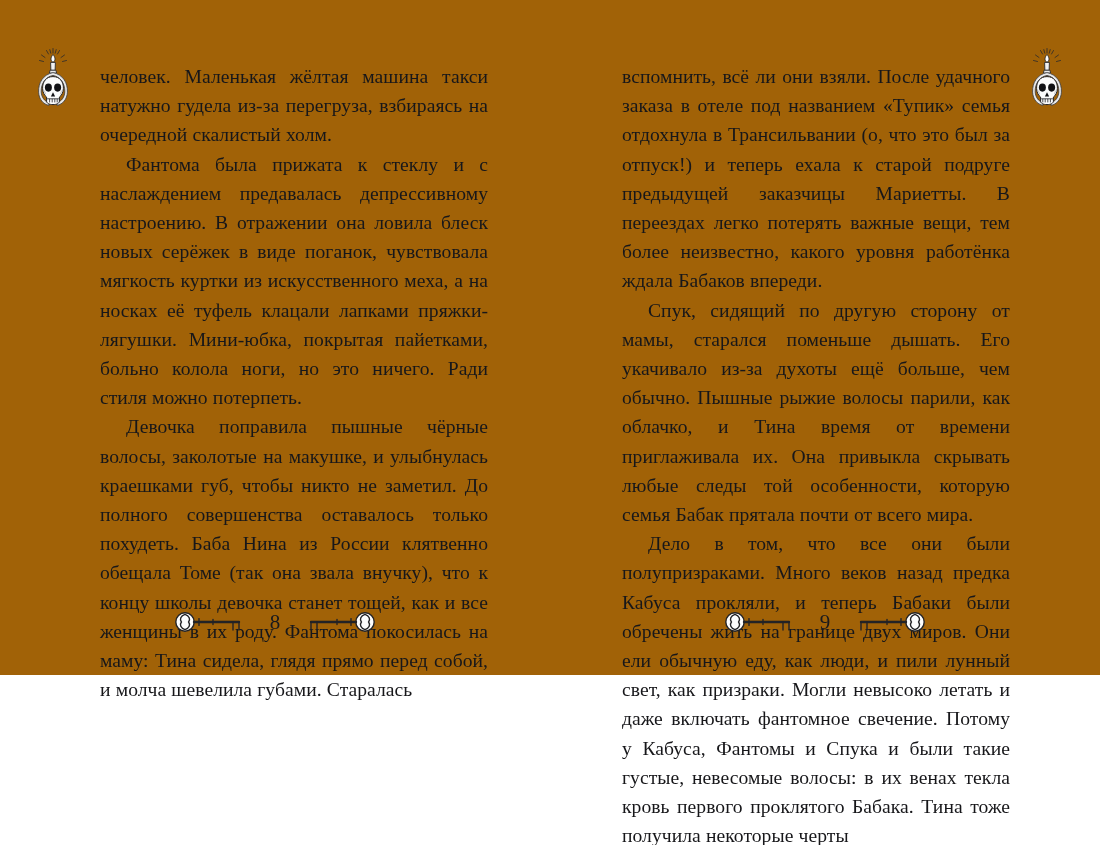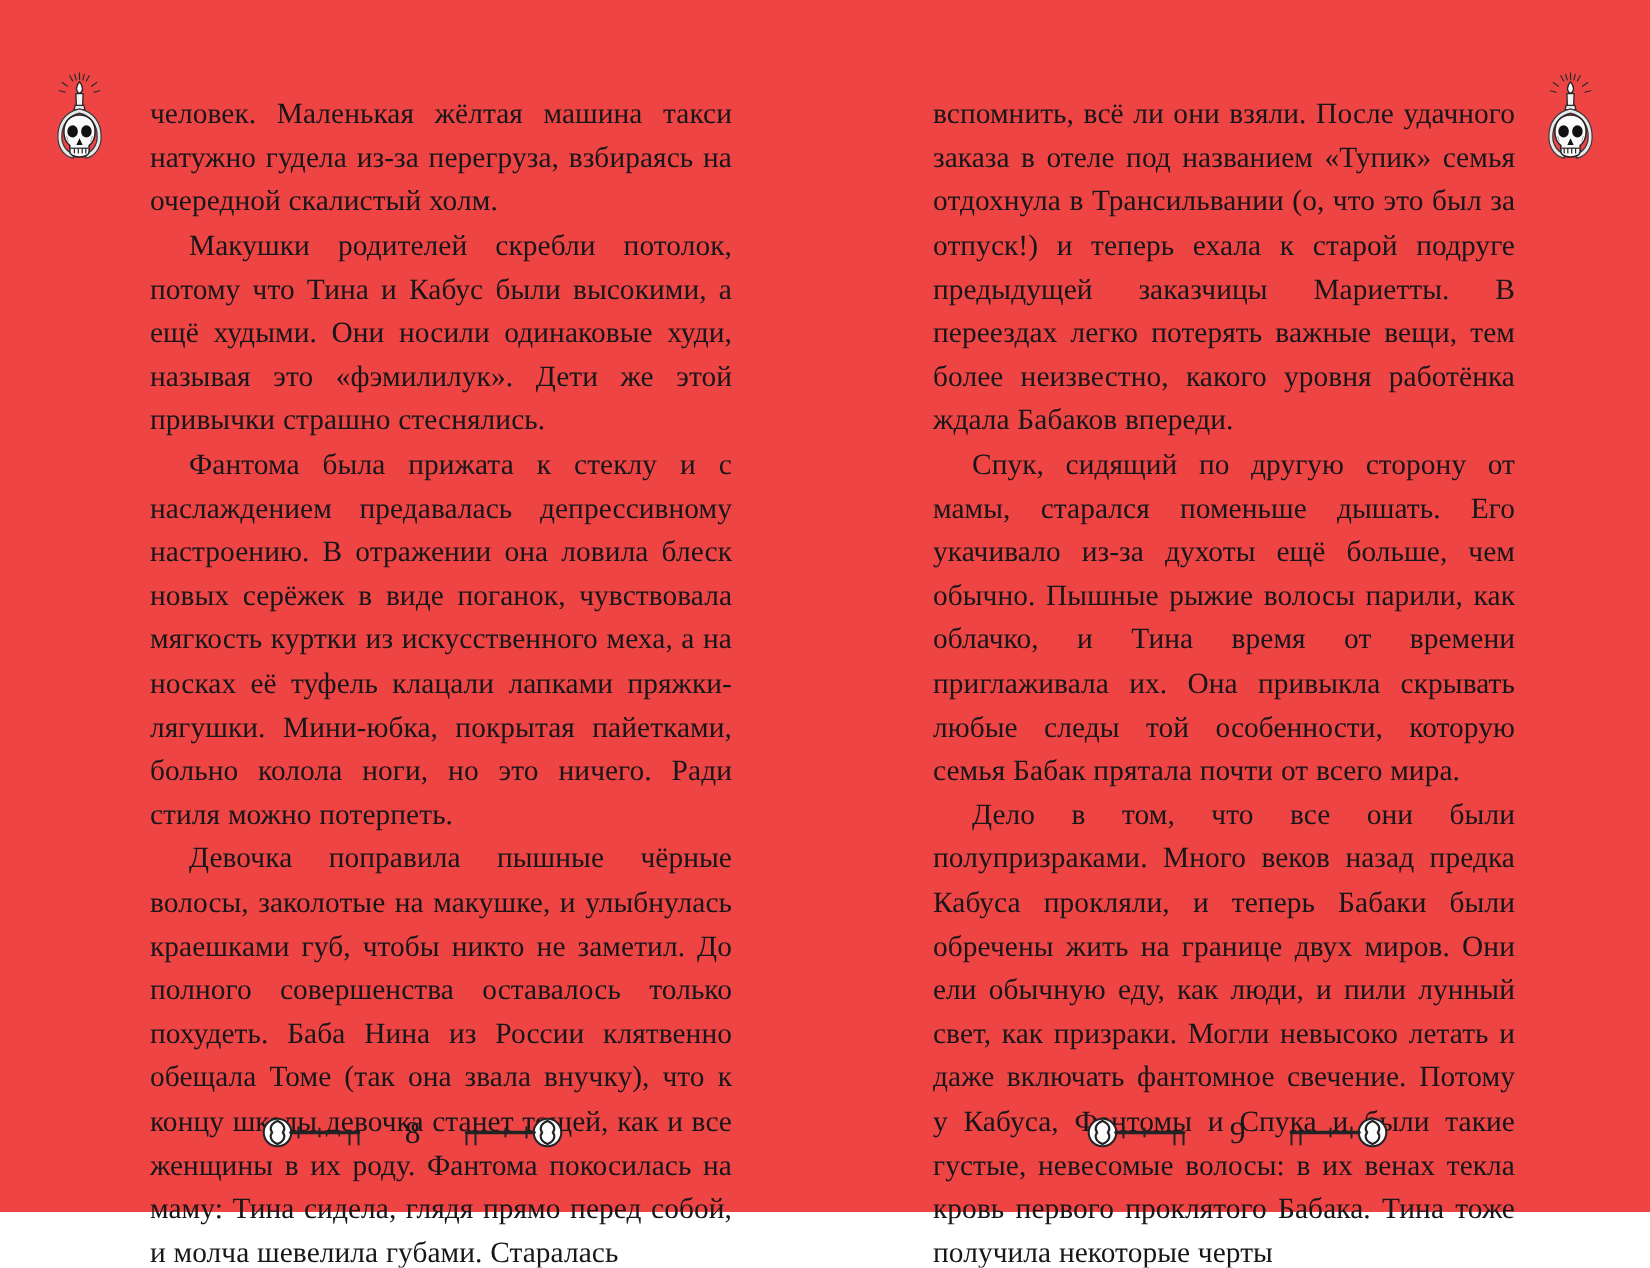--- a/index.html
+++ b/index.html
@@ -18,22 +18,22 @@
 
   .spread {
     position: absolute;
     inset: 0;
     display: flex;
   }
 
   .page {
     position: relative;
     width: 550px;
-    height: 808px;
-    background: #ef4444;
+    height: 675px;
+    background: #a16207;
   }
 
   
   .ornament-skull {
     position: absolute;
     top: 47px;
     width: 42px;
     height: 62px;
   }
   .page-left .ornament-skull  { left: 32px; }
@@ -137,21 +137,20 @@
 
         <g stroke="#8a8a8d" stroke-width="0.5">
           <line x1="12.4" y1="43.6" x2="13.6" y2="47.4"></line>
           <line x1="29.6" y1="43.6" x2="28.4" y2="47.4"></line>
         </g>
       </svg>
     </div>
 
     <div class="column">
       <p class="no-indent">человек. Маленькая жёлтая машина такси натужно гудела из-за перегруза, взбираясь на очередной скалистый холм.</p>
-      <p>Макушки родителей скребли потолок, потому что Тина и Кабус были высокими, а ещё худыми. Они носили одинаковые худи, называя это «фэмилилук». Дети же этой привычки страшно стеснялись.</p>
       <p>Фантома была прижата к стеклу и с наслаждением предавалась депрессивному настроению. В отражении она ловила блеск новых серёжек в виде поганок, чувствовала мягкость куртки из искусственного меха, а на носках её туфель клацали лапками пряжки-лягушки. Мини-юбка, покрытая пайетками, больно колола ноги, но это ничего. Ради стиля можно потерпеть.</p>
       <p>Девочка поправила пышные чёрные волосы, заколотые на макушке, и улыбнулась краешками губ, чтобы никто не заметил. До полного совершенства оставалось только похудеть. Баба Нина из России клятвенно обещала Томе (так она звала внучку), что к концу школы девочка станет тощей, как и все женщины в их роду. Фантома покосилась на маму: Тина сидела, глядя прямо перед собой, и молча шевелила губами. Старалась</p>
     </div>
 
     <div class="folio">
       <span class="folio-key">
         <svg class="folio-key" viewBox="0 0 72 26" width="72" height="26" aria-hidden="true">
           <g fill="none" stroke="#232326" stroke-width="1.4" stroke-linecap="round">
 
             <circle cx="12" cy="13" r="9.2" fill="#fdfdfd"></circle>

